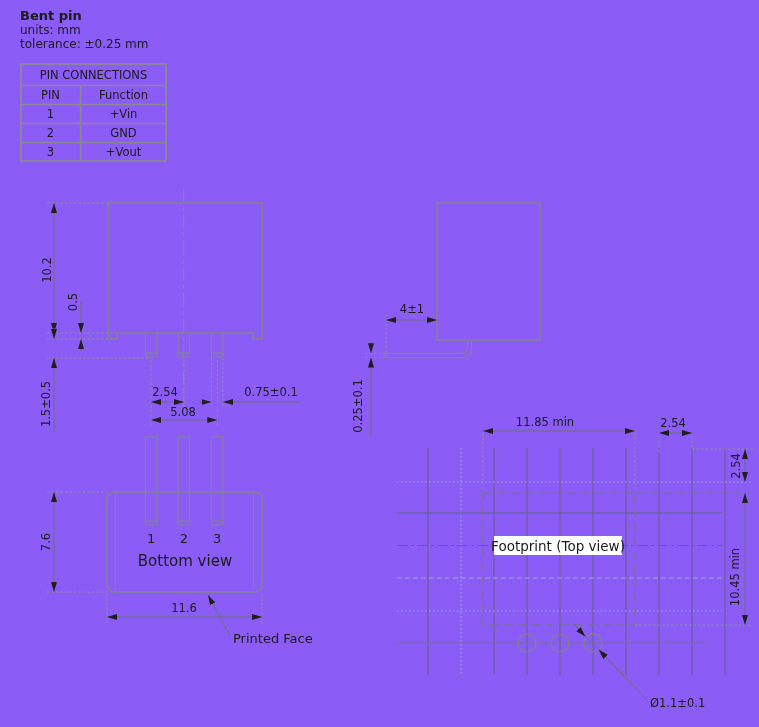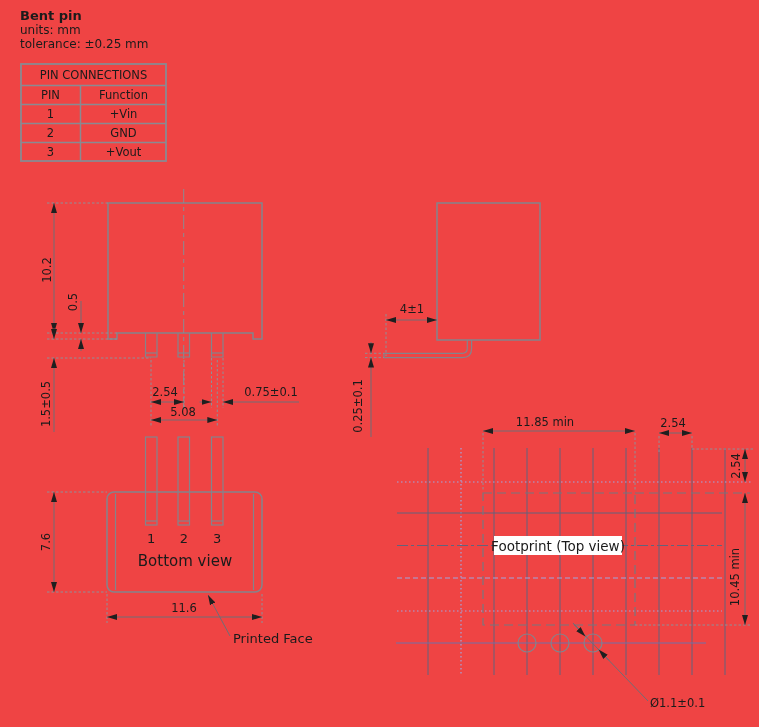--- a/index.html
+++ b/index.html
@@ -1,16 +1,16 @@
 <!DOCTYPE html>
 <html><head>
 <meta charset="utf-8">
 <style>
   html,body{margin:0;padding:0;background:#ffffff;}
-  .canvas{position:relative;width:759px;height:727px;background:#ef4444;overflow:hidden;}
+  .canvas{position:relative;width:759px;height:727px;background:#8b5cf6;overflow:hidden;}
   svg{display:block;}
   .ol{stroke:#84848c;stroke-width:1.5;fill:none;}
   .olt{stroke:#84848c;stroke-width:1.2;fill:none;}
   .ext{stroke:#8f8f97;stroke-width:1;fill:none;stroke-dasharray:2.5 2;}
   .dim{stroke:#6e6e76;stroke-width:1;fill:none;}
   .cl{stroke:#8a8a92;stroke-width:1;fill:none;stroke-dasharray:14 4 4 4;}
   .gridd{stroke:#63637c;stroke-width:1;fill:none;}
   .gridb{stroke:#a0a6de;stroke-width:1.2;fill:none;stroke-dasharray:1.5 2.5;}
   .gridbd{stroke:#a0a6de;stroke-width:1.2;fill:none;stroke-dasharray:5 3;}
   .gridh{stroke:#7070a8;stroke-width:1;fill:none;}

